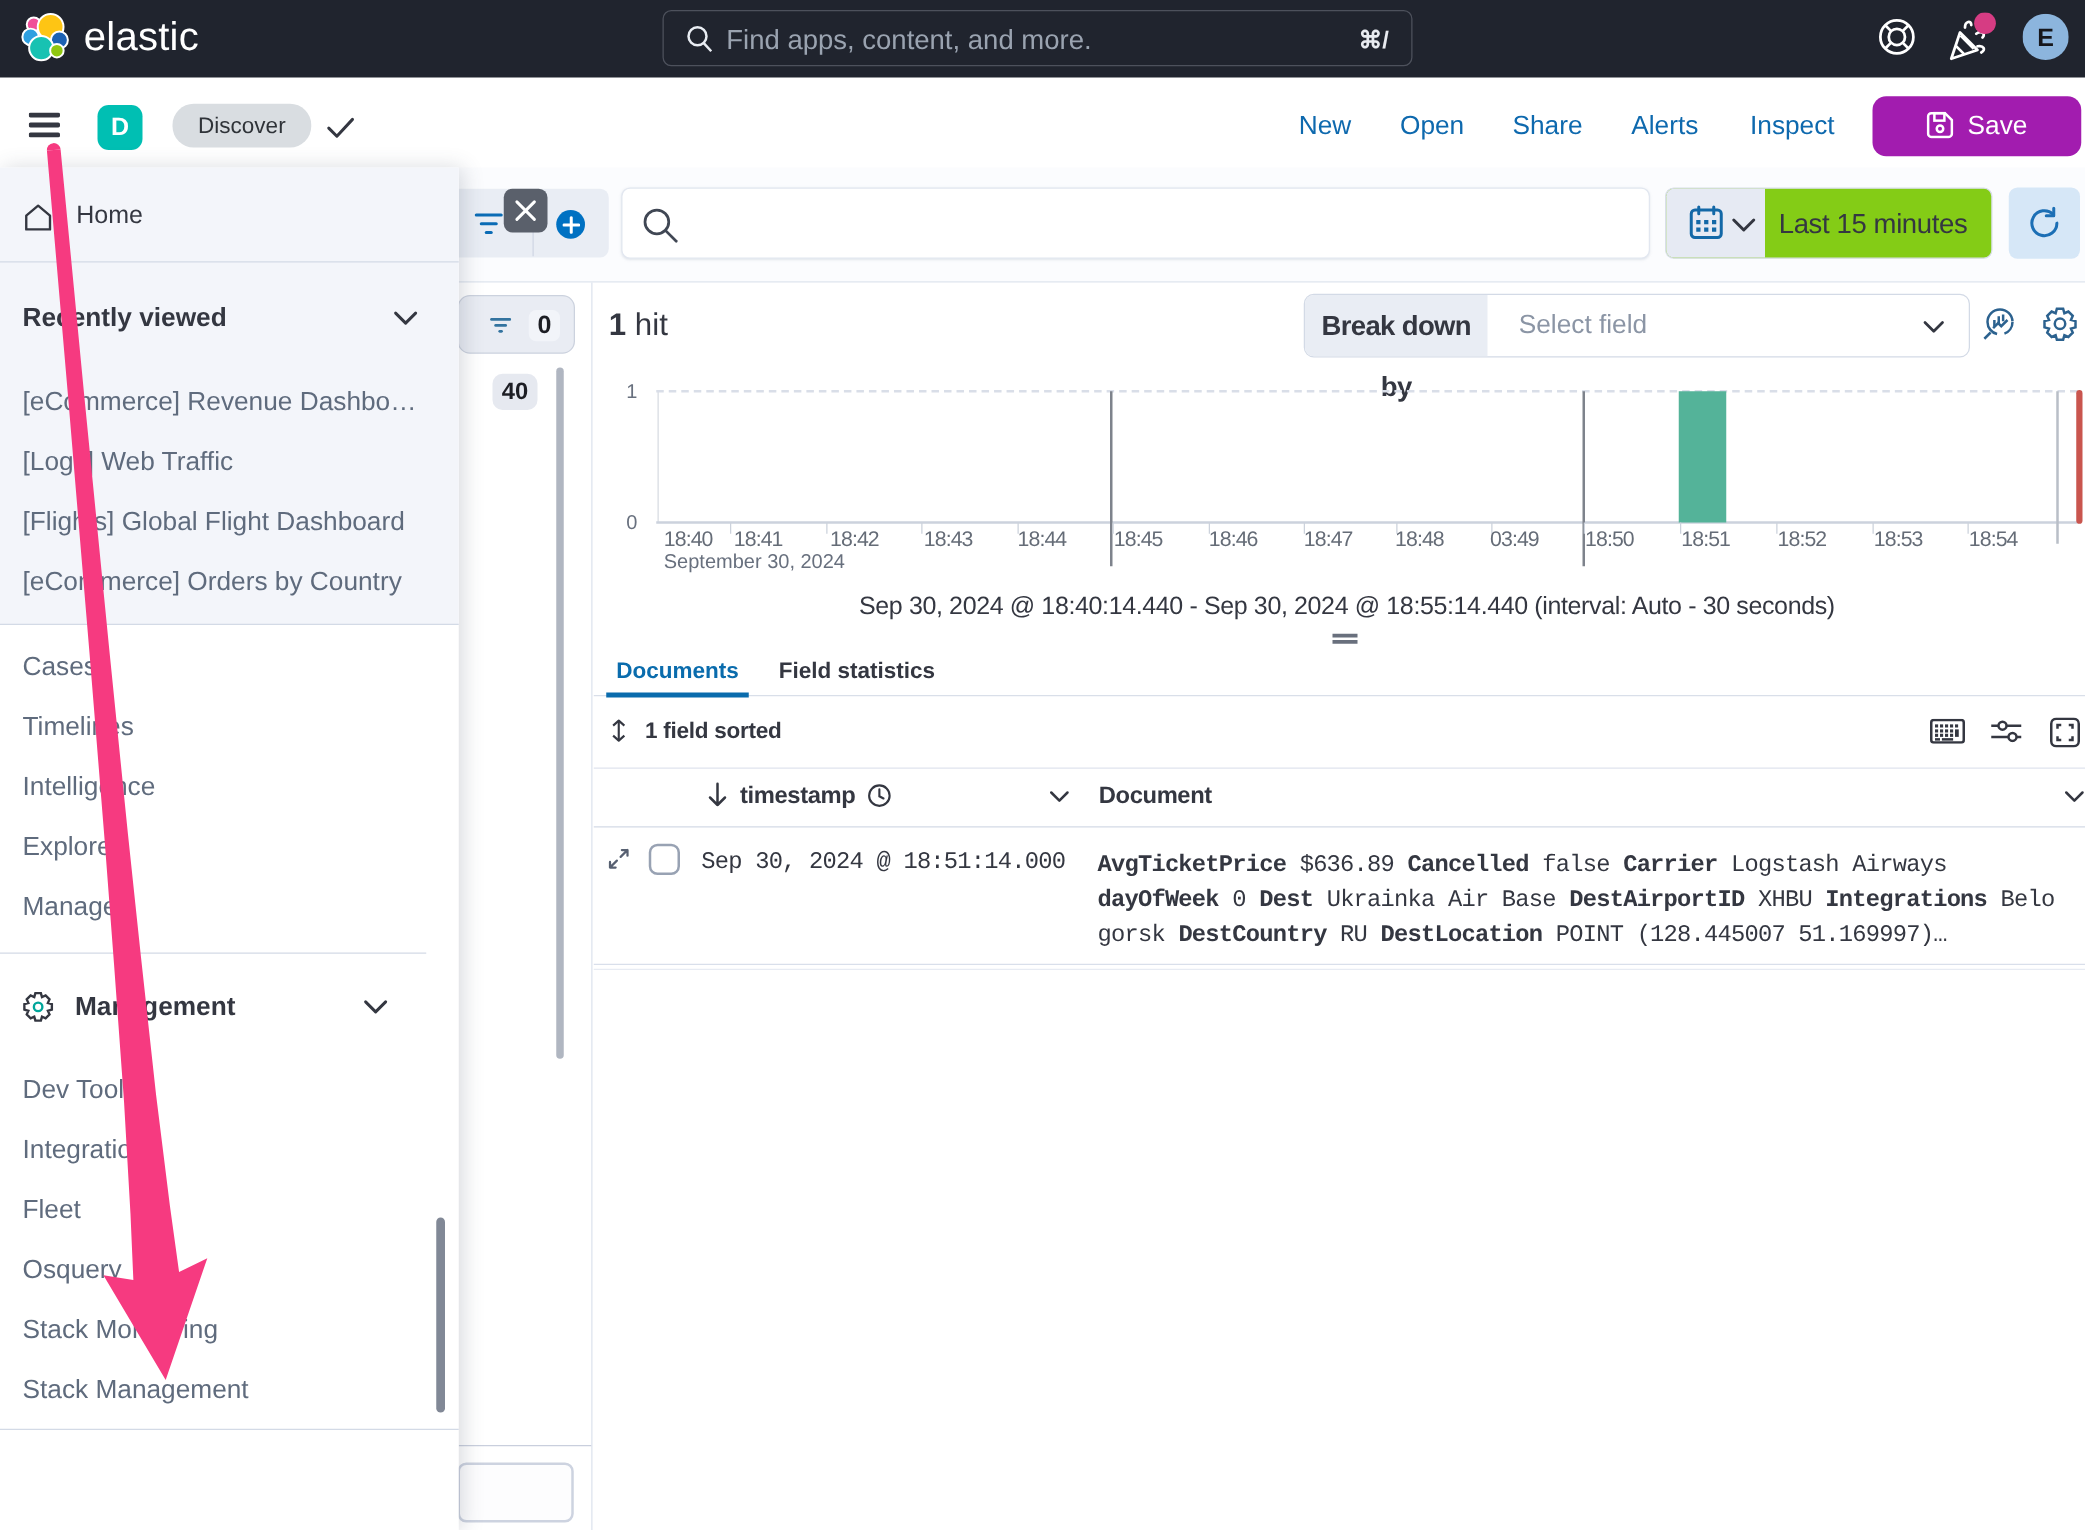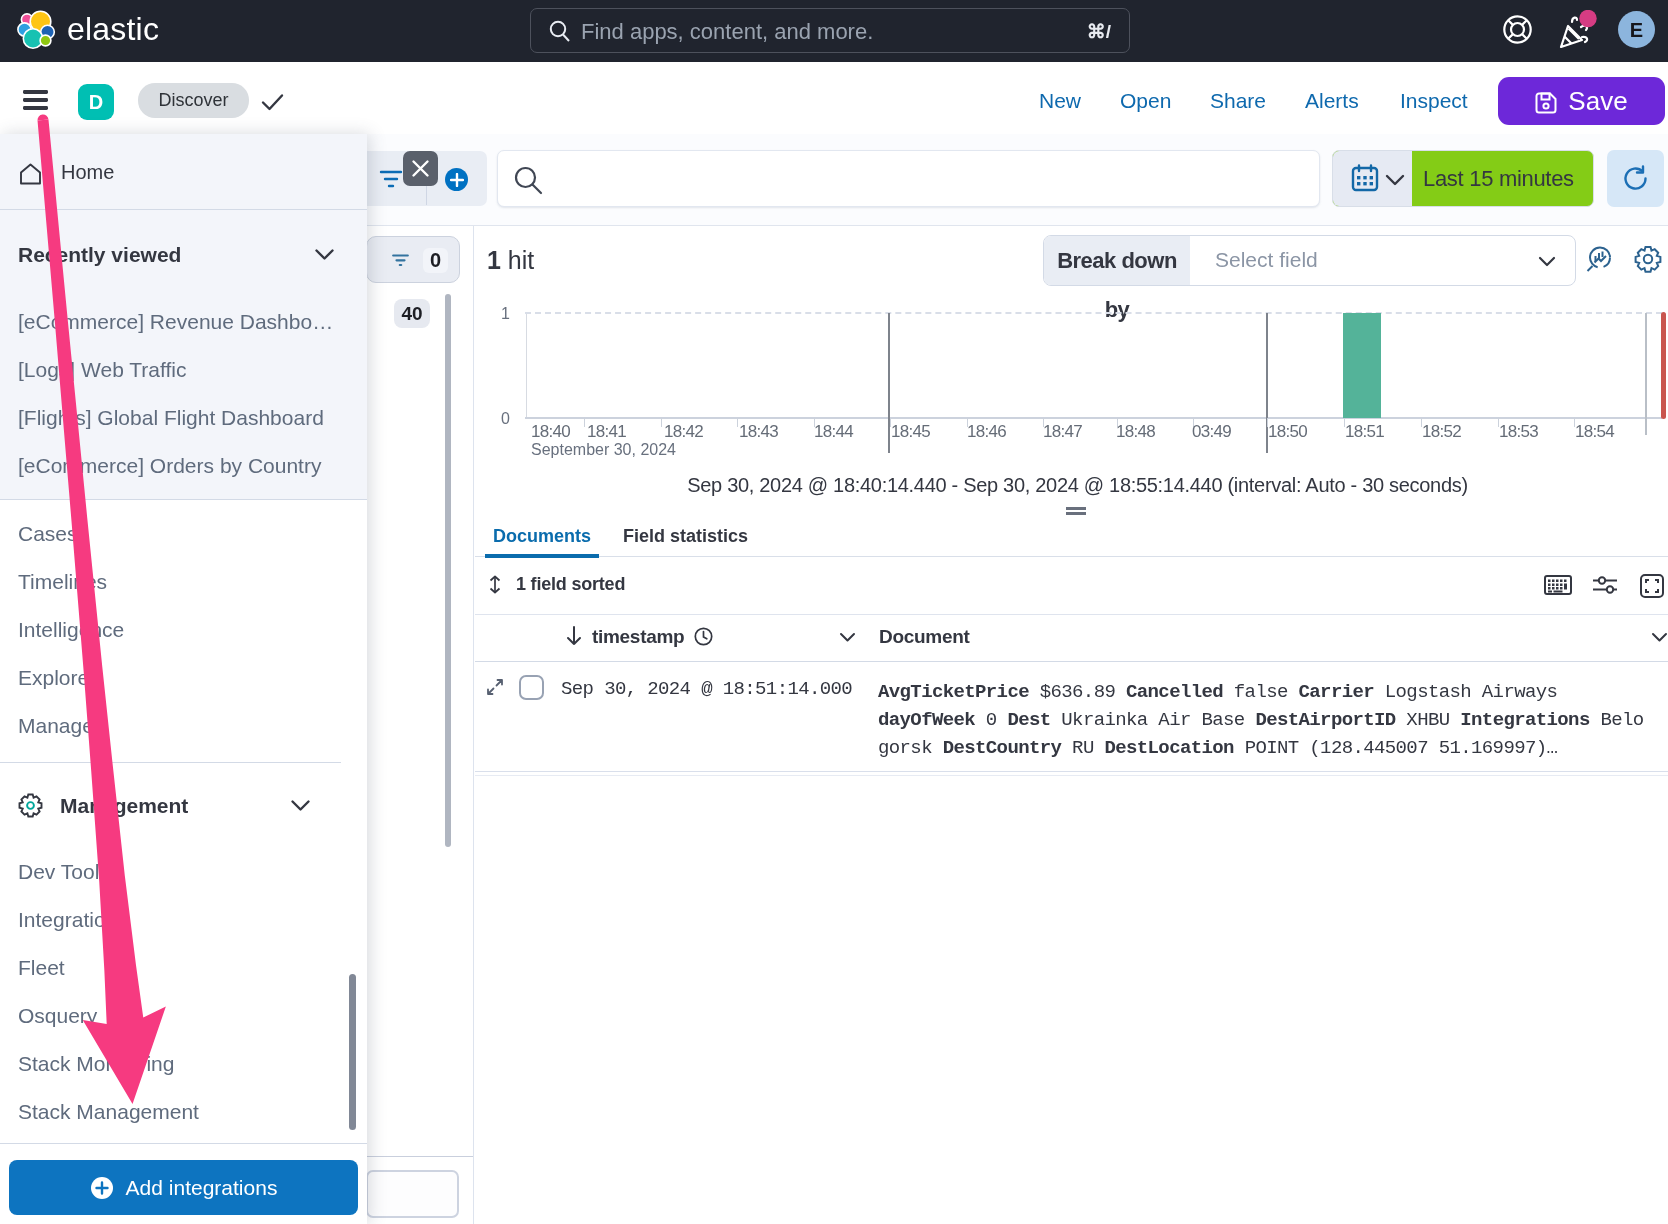--- a/index.html
+++ b/index.html
@@ -10,21 +10,21 @@
   #hdr { position:absolute; left:0; top:0; width:1668px; height:63px; background:#20242e; }
   #hdr .logo-txt { position:absolute; left:67px; top:11px; color:#fff; font-size:32px; font-weight:500; letter-spacing:0.2px; }
   #hdr-search { position:absolute; left:530px; top:8px; width:600px; height:45px; border:1px solid #4d515c; border-radius:7px; }
   #hdr-search .ph { position:absolute; left:50px; top:10px; color:#9aa3b0; font-size:22px; }
   #hdr-search .kbd { position:absolute; right:18px; top:11px; color:#e8ebf0; font-size:19px; font-weight:bold; }
   
   #tb { position:absolute; left:0; top:62px; width:1668px; height:72px; background:#fff; }
   .dbadge { position:absolute; left:78px; top:22px; width:36px; height:36px; border-radius:9px; background:#00bfb3; color:#fff; font-weight:bold; font-size:20px; text-align:center; line-height:36px; }
   .discover-pill { position:absolute; left:138px; top:21px; width:111px; height:35px; border-radius:17px; background:#d9dde1; color:#2f3338; font-size:18px; font-weight:500; line-height:35px; text-align:center; }
   .navlink { position:absolute; top:27px; font-size:21px; font-weight:500; color:#0e69ae; }
-  #save-btn { position:absolute; left:1498px; top:15px; width:167px; height:48px; background:#6d28d9; border-radius:11px; color:#fff; font-size:26px; font-weight:500; text-align:center; line-height:48px; }
+  #save-btn { position:absolute; left:1498px; top:15px; width:167px; height:48px; background:#a21caf; border-radius:11px; color:#fff; font-size:21px; font-weight:500; text-align:center; line-height:48px; }
   
   #qbarrow { position:absolute; left:0; top:134px; width:1668px; height:92px; background:#fbfcfe; border-bottom:1px solid #e0e5ee; }
   #kql { position:absolute; left:497px; top:150px; width:823px; height:57px; background:#fff; border:1px solid #e2e7f0; border-radius:7px; box-shadow:0 1px 2px rgba(152,162,179,0.25); }
   #kql .ph { position:absolute; left:62px; top:15px; font-size:23px; letter-spacing:-0.4px; color:#878e99; }
   #dpick { position:absolute; left:1332px; top:150px; width:262px; height:57px; border:1px solid #d8dee8; border-radius:7px; background:#84cc16; }
   #dpick .lseg { position:absolute; left:0; top:0; width:79px; height:55px; background:#e6eaf3; border-radius:6px 0 0 6px; }
   #dpick .txt { position:absolute; left:90px; top:15px; font-size:22px; letter-spacing:-0.3px; color:#343741; }
   #refreshb { position:absolute; left:1607px; top:150px; width:57px; height:57px; background:#d6e7f7; border-radius:7px; }
   
   #fieldbox { position:absolute; left:360px; top:151px; width:127px; height:55px; background:#e9edf4; border-radius:7px; }
@@ -375,24 +375,20 @@
       <path d="M2.5 2.5 L10.5 10.5 L18.5 2.5" fill="none" stroke="#343741" stroke-width="2.4" stroke-linecap="round" stroke-linejoin="round"></path>
     </svg>
     <div class="sechead" style="position:absolute;left:60px;top:660px;">Management</div>
     <div class="sbitem" style="top:726px;">Dev Tools</div>
     <div class="sbitem" style="top:774px;">Integrations</div>
     <div class="sbitem" style="top:822px;">Fleet</div>
     <div class="sbitem" style="top:870px;">Osquery</div>
     <div class="sbitem" style="top:918px;">Stack Monitoring</div>
     <div class="sbitem" style="top:966px;">Stack Management</div>
     <div id="sbsep3"></div>
-    <div id="addint"><svg style="vertical-align:-5px;margin-right:12px;" width="24" height="24" viewBox="0 0 24 24">
-        <circle cx="12" cy="12" r="11" fill="#fff"></circle>
-        <path d="M12 6.5 V17.5 M6.5 12 H17.5" stroke="#0d74c0" stroke-width="2.4" stroke-linecap="round"></path>
-      </svg>Add integrations</div>
     <div id="sbscroll"></div>
   </div>
 
   <svg class="abs" style="left:0px;top:110px;z-index:50;" width="230" height="1010" viewBox="0 0 230 1010">
     <g transform="translate(43,10) rotate(-5.2)">
       <polygon points="-5.5,0 5.5,0 6.5,200 8,400 9.5,550 11,650 13,760 16,850 18.5,903 42,894 0,988 -42,900 -18.5,906 -16,853 -13,763 -11,653 -9.5,553 -8,403 -6.5,203" fill="#f63a80"></polygon>
       <path d="M-5.5,0 A5.5 5.5 0 0 1 5.5,0" fill="#f63a80"></path>
     </g>
   </svg>
 

